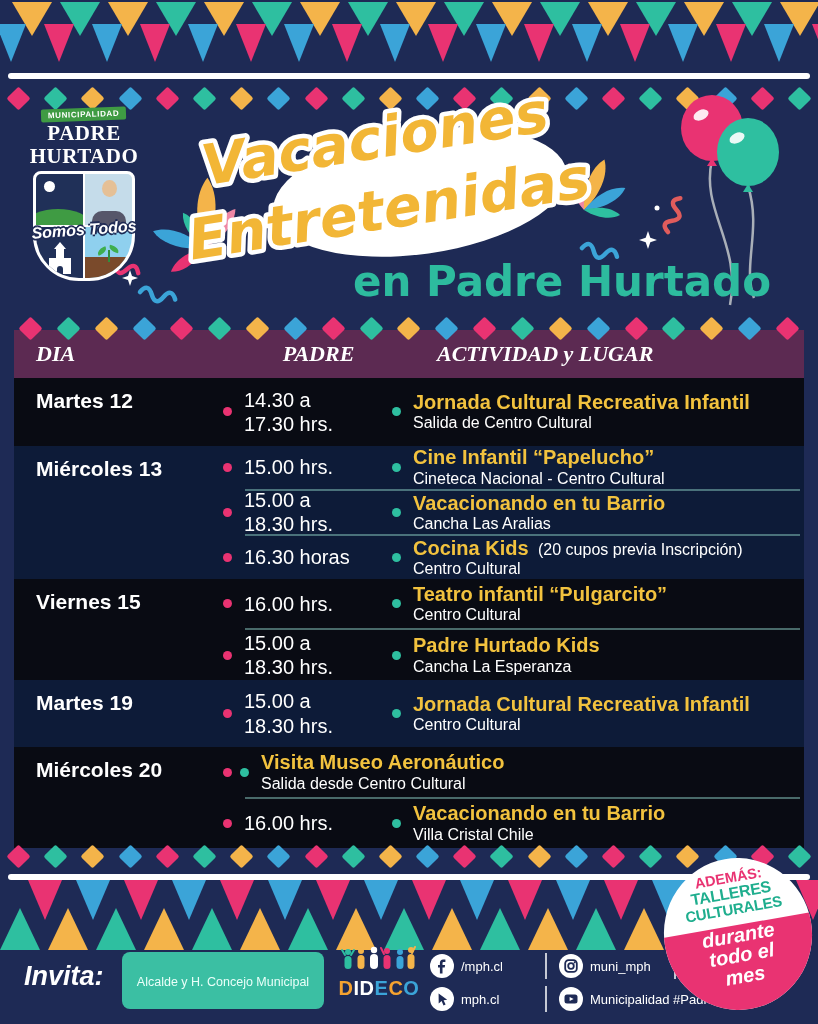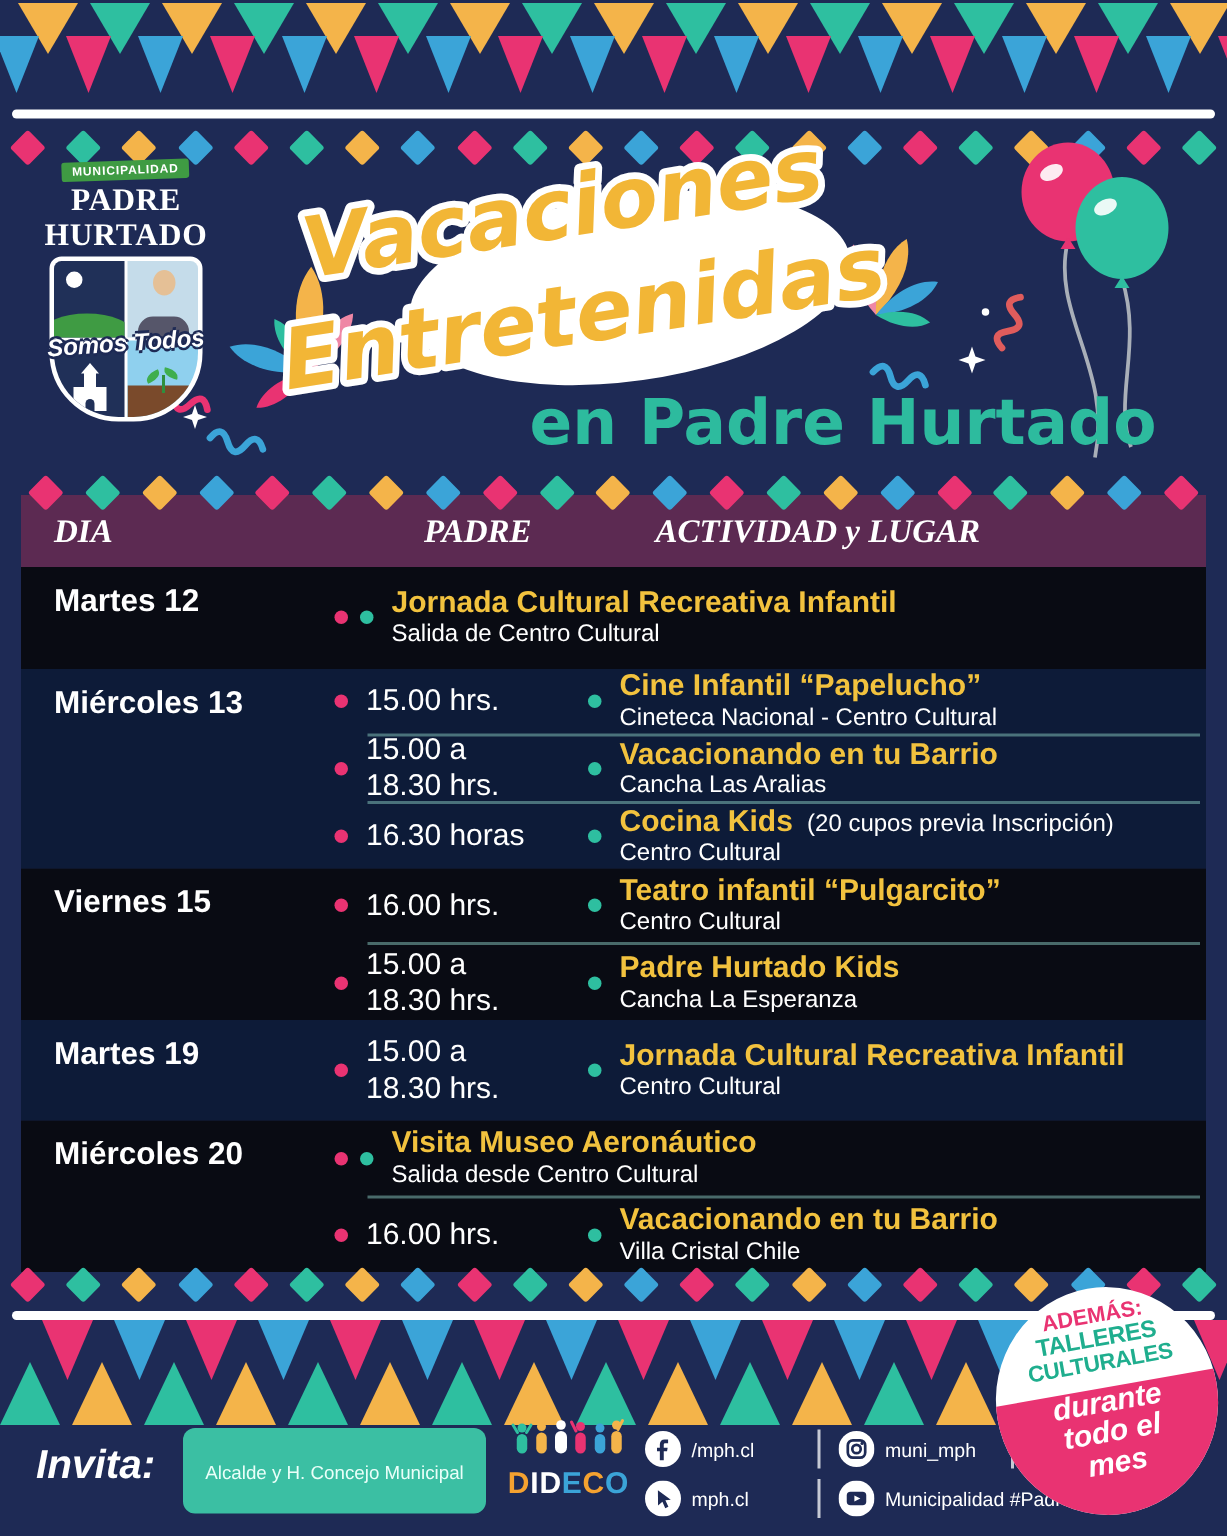--- a/index.html
+++ b/index.html
@@ -239,20 +239,22 @@
       <div class="h-day">DIA</div>
       <div class="h-time">PADRE</div>
       <div class="h-act">ACTIVIDAD y LUGAR</div>
     </div>
     <div id="sched-body" style="flex:1;display:flex;flex-direction:column;min-height:0;">
         <div class="group" style="flex-grow: 1; background: var(--rowdark);">
           <div class="day-cell">Martes 12</div>
           <div class="events">
             <div class="event">
               <span class="dot pink"></span>
+              <div class="time">14.30 a
+17.30 hrs.</div>
               <span class="dot teal"></span>
               <div class="act">
                 <div><span class="title">Jornada Cultural Recreativa Infantil</span></div>
                 <div class="place">Salida de Centro Cultural</div>
               </div>
             </div>
           </div>
         </div>
         <div class="group" style="flex-grow: 3; background: var(--rownavy);">
           <div class="day-cell">Miércoles 13</div>

